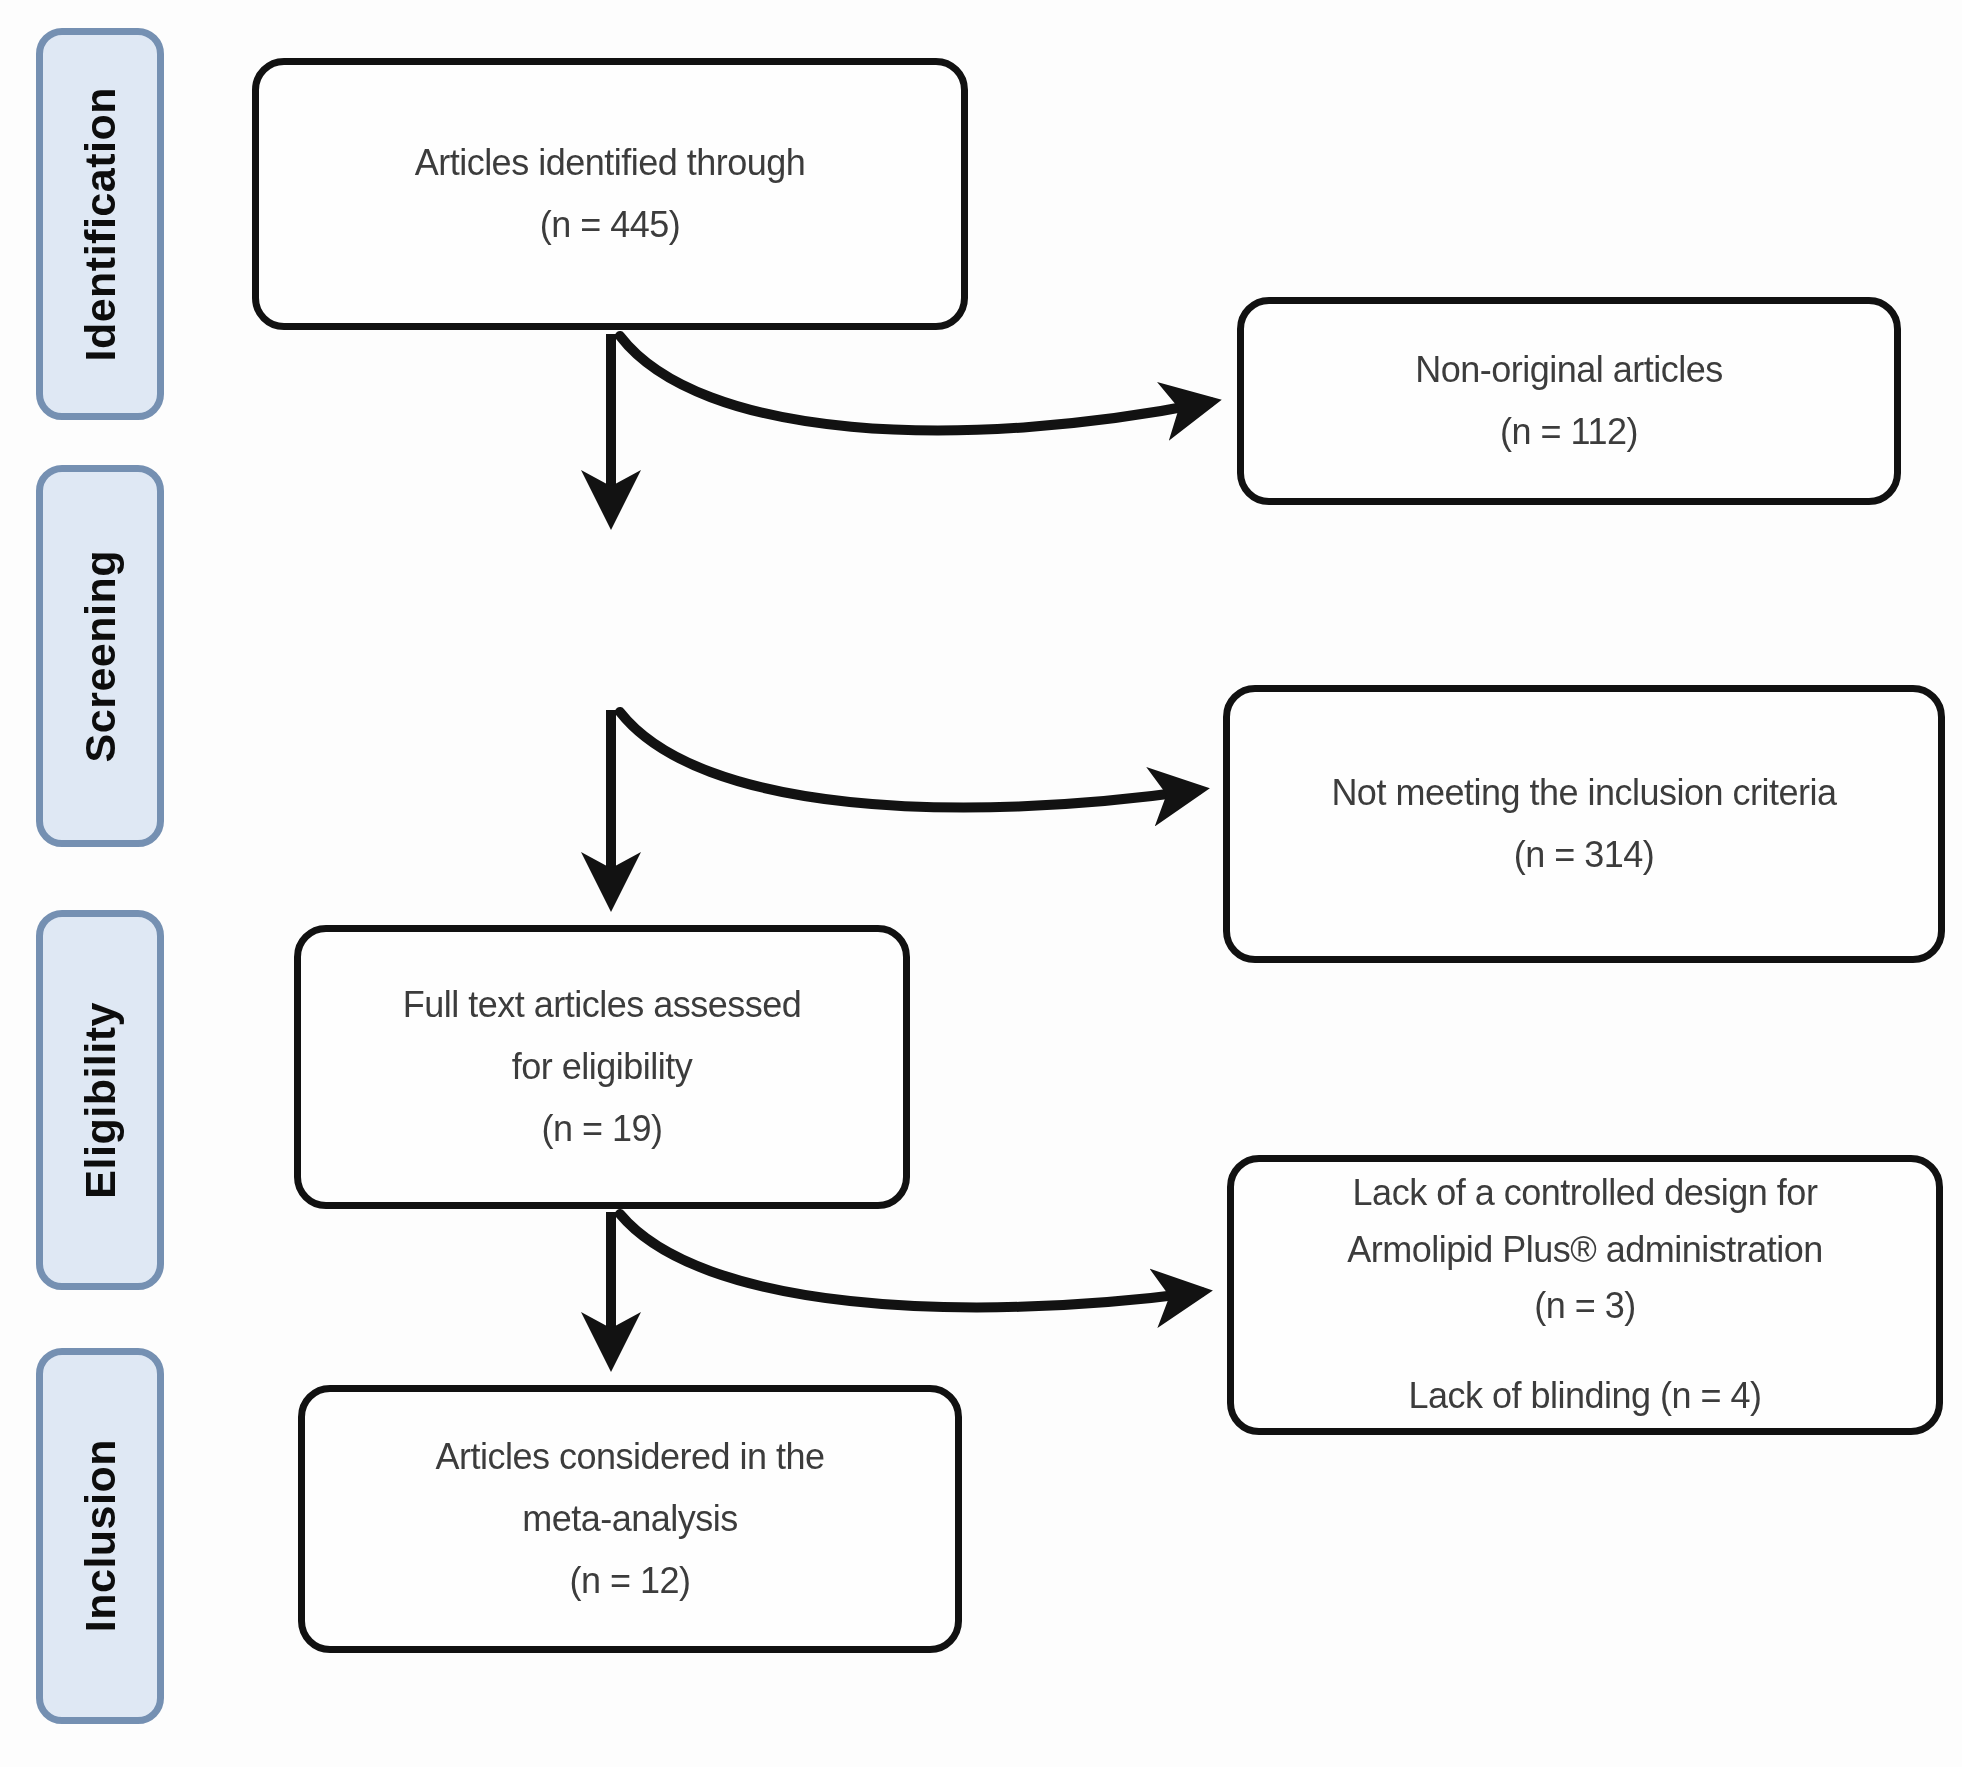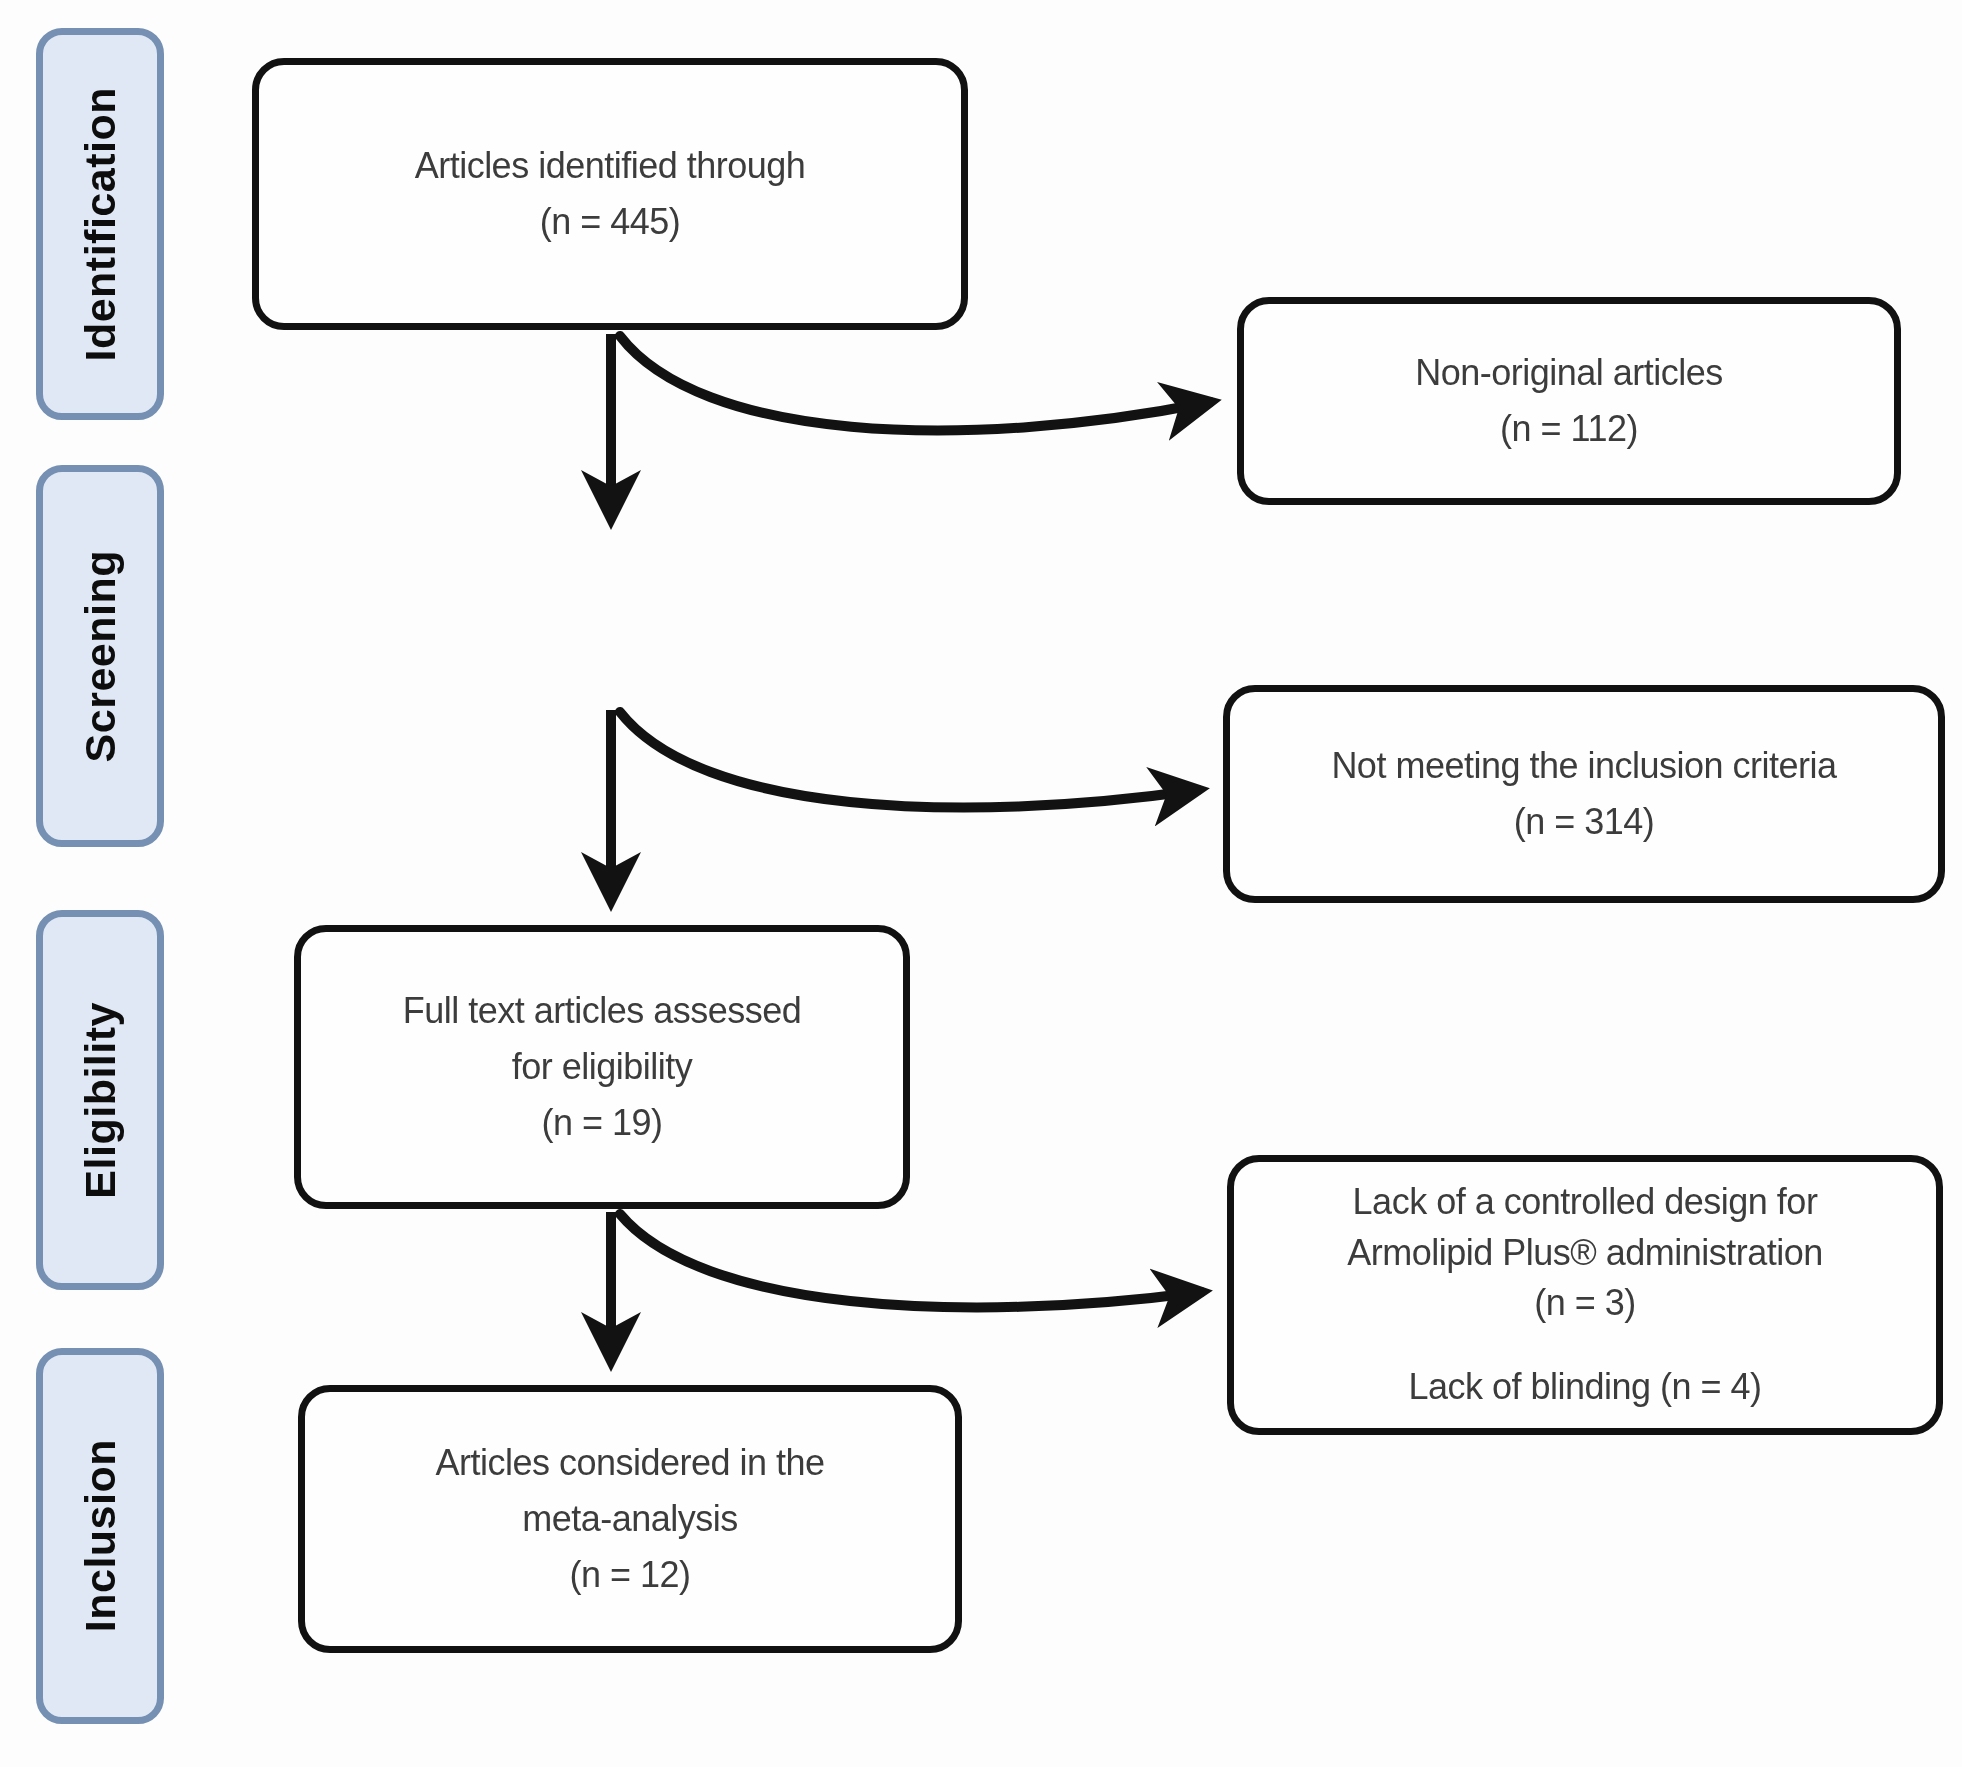--- a/index.html
+++ b/index.html
@@ -52,31 +52,32 @@
     box-sizing: border-box;
     display: flex;
     flex-direction: column;
     align-items: center;
     justify-content: center;
     text-align: center;
     color: #3c3c3c;
     font-size: 36px;
     line-height: 1.56;
     letter-spacing: -0.5px;
+    gap: 6px;
   }
   .fbox.tight { line-height: 1.4; }
   .fbox .extra { margin-top: 34px; }
   
   .pos-m1 { left: 252px; top: 58px;  width: 716px; height: 272px; }
   .pos-m2 { left: 300px; top: 542px; width: 606px; height: 164px; }
   .pos-m3 { left: 294px; top: 925px; width: 616px; height: 284px; }
   .pos-m4 { left: 298px; top: 1385px; width: 664px; height: 268px; }
   
   .pos-e1 { left: 1237px; top: 297px;  width: 664px; height: 208px; }
-  .pos-e2 { left: 1223px; top: 685px;  width: 722px; height: 218px; }
+  .pos-e2 { left: 1223px; top: 685px;  width: 722px; height: 278px; }
   .pos-e3 { left: 1227px; top: 1155px; width: 716px; height: 280px; }
   
   .pos-s1 { top: 28px;   height: 392px; }
   .pos-s2 { top: 465px;  height: 382px; }
   .pos-s3 { top: 910px;  height: 380px; }
   .pos-s4 { top: 1348px; height: 376px; }
 </style>
 </head>
 <body>
 

